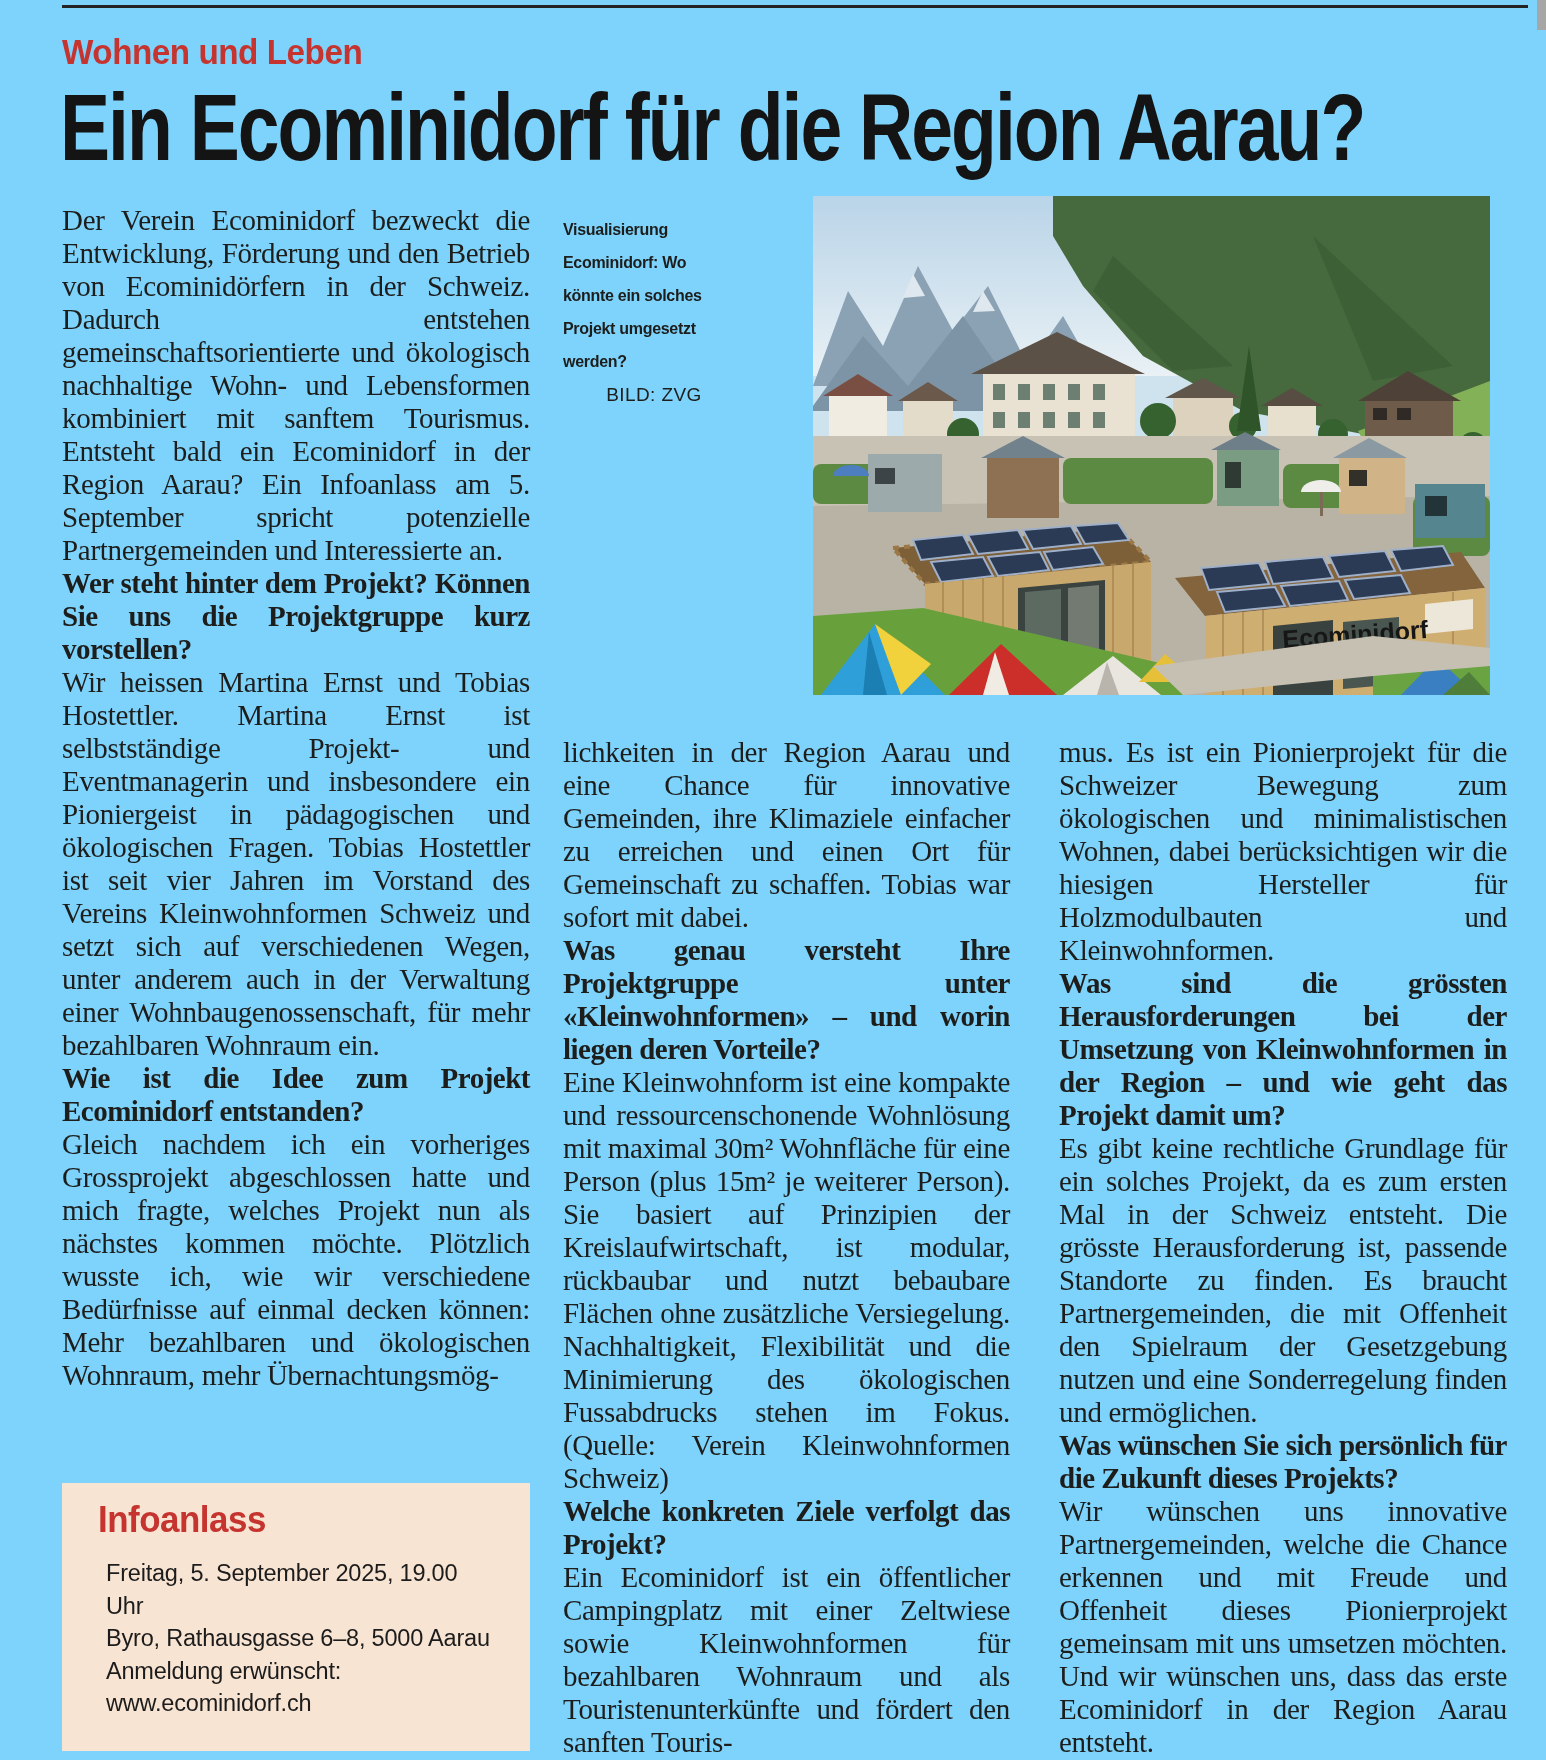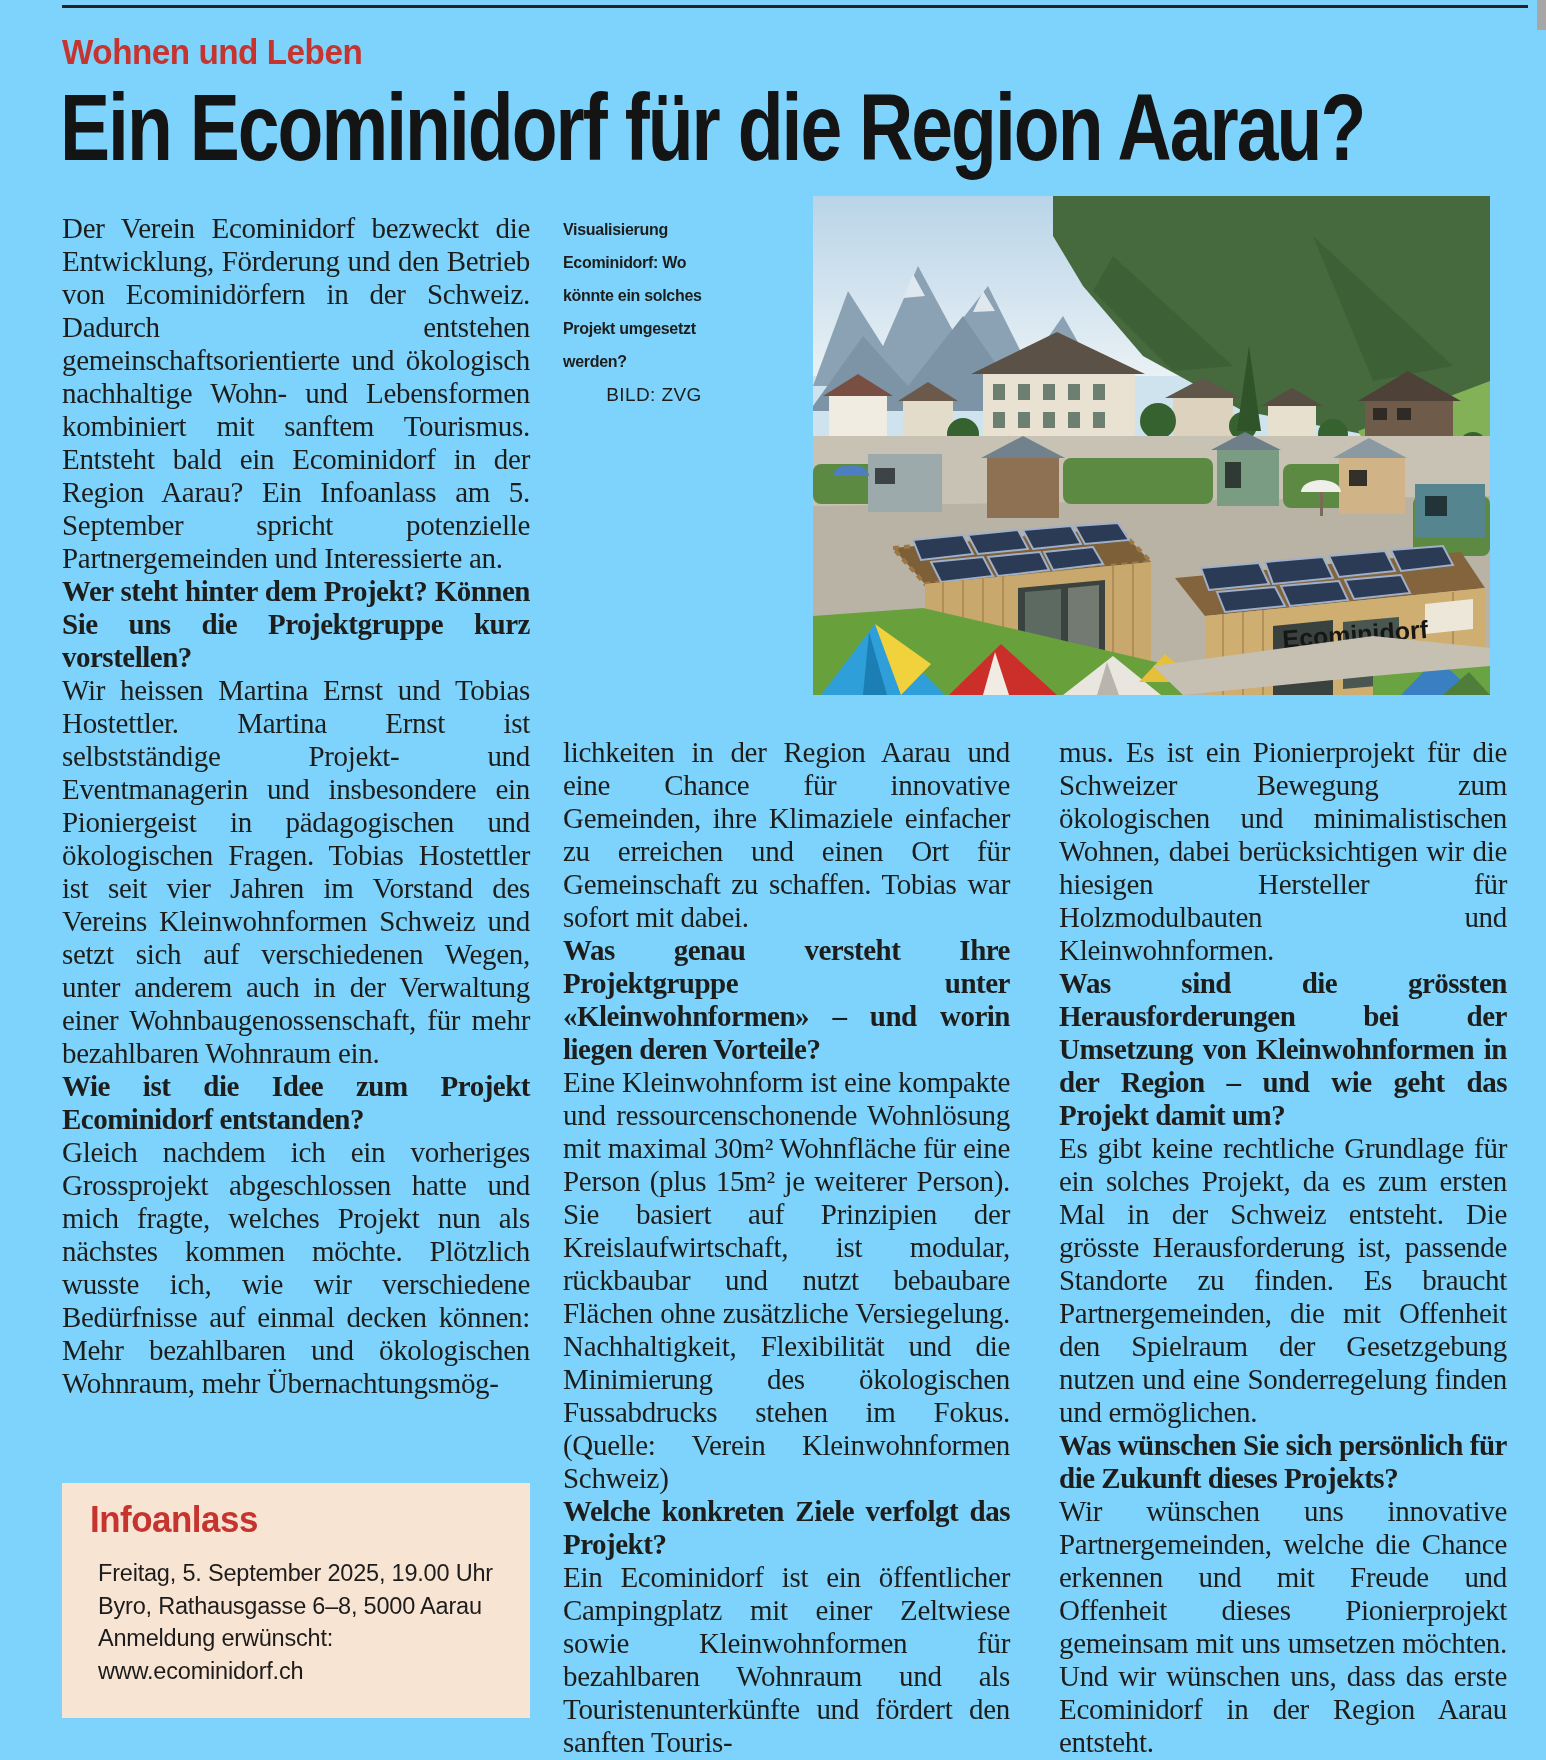--- a/index.html
+++ b/index.html
@@ -15,27 +15,27 @@
             font-size:95px;line-height:1.02;letter-spacing:-2.5px;color:#141414;
             transform:scaleX(.79);transform-origin:left top;white-space:nowrap;}
   .caption{left:563px;top:213px;width:238px;font-family:"Liberation Sans",sans-serif;
            font-weight:700;font-size:16px;line-height:33px;color:#1d1d1b;white-space:pre-line;
            letter-spacing:-.3px;}
   .credit{left:548px;top:384px;width:212px;font-family:"Liberation Sans",sans-serif;
           font-size:19px;letter-spacing:.4px;color:#1d1d1b;text-align:center;}
   .photo{left:813px;top:196px;width:677px;height:499px;overflow:hidden;background:#cfe3ee;}
   .photo svg{display:block;}
   .col{font-size:29px;line-height:33px;text-align:justify;letter-spacing:-.3px;}
-  .col1{left:62px;top:212px;width:468px;}
+  .col1{left:62px;top:204px;width:468px;}
   .col2{left:563px;top:736px;width:447px;}
   .col3{left:1059px;top:736px;width:448px;}
   .col p{margin:0;}
   .qa-head{margin:33px 0 0 0;font-weight:700;letter-spacing:-.5px;}
   .infobox{left:62px;top:1483px;width:468px;box-sizing:border-box;background:#f8e4d3;
-           padding:18px 28px 23px 28px;font-family:"Liberation Sans",sans-serif;}
+           padding:18px 28px 23px 36px;font-family:"Liberation Sans",sans-serif;}
   .infobox-title{font-size:36px;line-height:38px;font-weight:700;color:#c5342f;
                  letter-spacing:-.5px;margin:0 0 18px 0;transform:scaleX(.97);transform-origin:left top;}
   .infobox-body{font-size:23.5px;line-height:32.5px;color:#1c1c1c;white-space:pre-line;
                 letter-spacing:-.2px;margin:8px;}
 </style>
 </head>
 <body>
 
 <div class="page">
 

